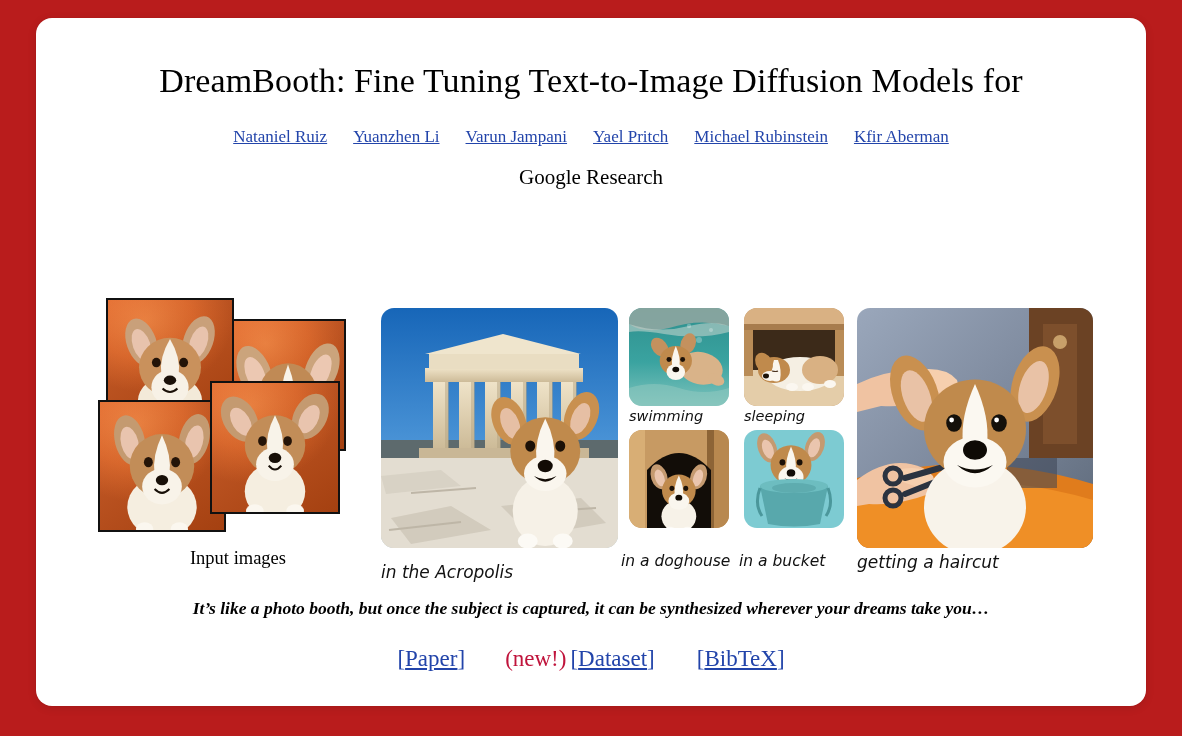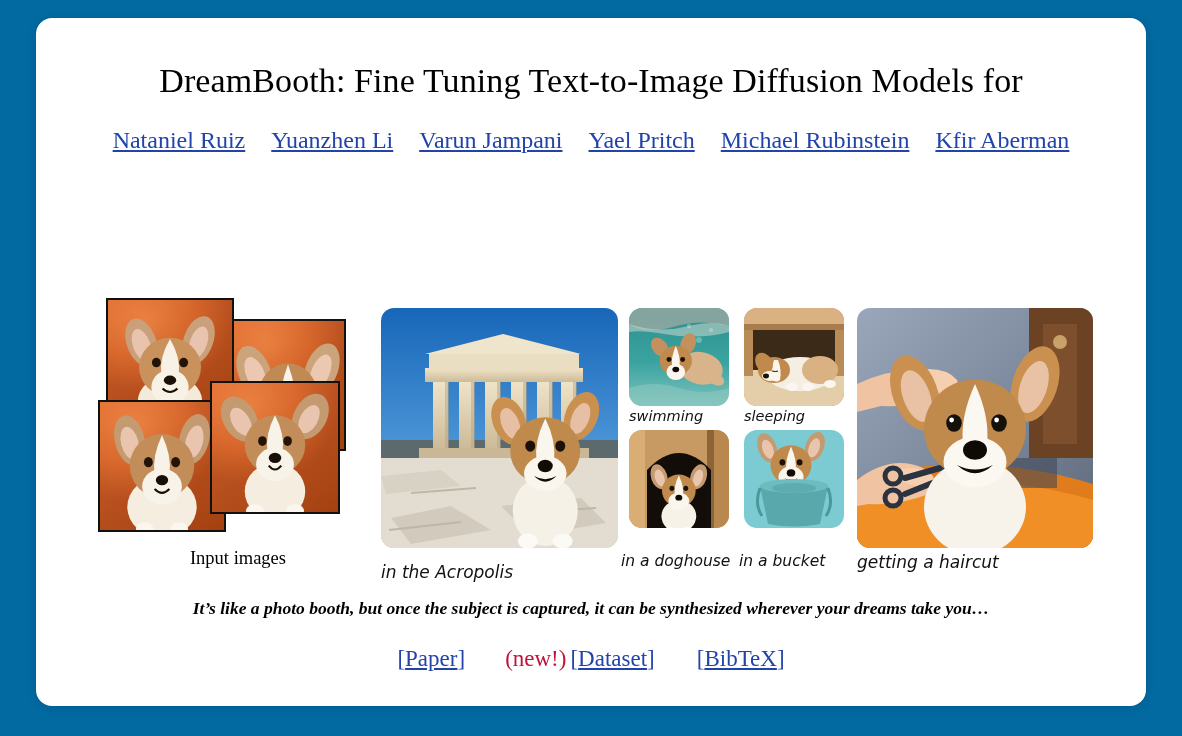--- a/index.html
+++ b/index.html
@@ -7,21 +7,21 @@
   html, body {
     margin: 0; padding: 0;
     width: 1182px; height: 736px;
     background: #f2f2f2;
     font-family: "Liberation Serif", "DejaVu Serif", serif;
     overflow: hidden;
   }
   #page {
     position: relative;
     width: 1182px; height: 736px;
-    background: #0369a1;
+    background: #b91c1c;
   }
   #card {
     position: absolute;
     left: 36px; top: 18px;
     width: 1110px; height: 688px;
     background: #ffffff;
     border-radius: 16px;
     box-shadow: 0 2px 10px rgba(0,0,0,0.10), 0 0 0 1px rgba(0,0,0,0.02);
     overflow: hidden;
   }
@@ -40,21 +40,21 @@
   .title .ln { display: block; }
 
   .authors {
     margin-top: 24px;
     text-align: center;
     white-space: nowrap;
   }
   .author-link {
     display: inline-block;
     color: #2244aa;
-    font-size: 24px;
+    font-size: 17px;
     text-decoration: underline;
     cursor: pointer;
     margin: 0 13px;
   }
   .affil {
     margin-top: 18px;
     text-align: center;
     font-size: 21px;
     color: #000;
   }
@@ -175,20 +175,21 @@
   <div id="card">
 
     <h1 class="title">
       <span class="ln">DreamBooth: Fine Tuning Text-to-Image Diffusion Models for</span>
     </h1>
 
     <div class="authors">
       <a class="author-link">Nataniel Ruiz</a><a class="author-link">Yuanzhen Li</a><a class="author-link">Varun Jampani</a><a class="author-link">Yael Pritch</a><a class="author-link">Michael Rubinstein</a><a class="author-link">Kfir Aberman</a>
     </div>
 
+    <div class="affil">Google Research</div>
 
     <div class="figure-row">
 
       <div class="collage">
 
         <div class="shot a">
           <div class="bg-orange"></div>
           <svg class="corgi" viewBox="0 0 100 100" preserveAspectRatio="none">
             <ellipse cx="27" cy="36" rx="12" ry="21" fill="#c9a07a" transform="rotate(-18 27 36)"></ellipse>
             <ellipse cx="73" cy="34" rx="12" ry="21" fill="#c9a07a" transform="rotate(18 73 34)"></ellipse>

